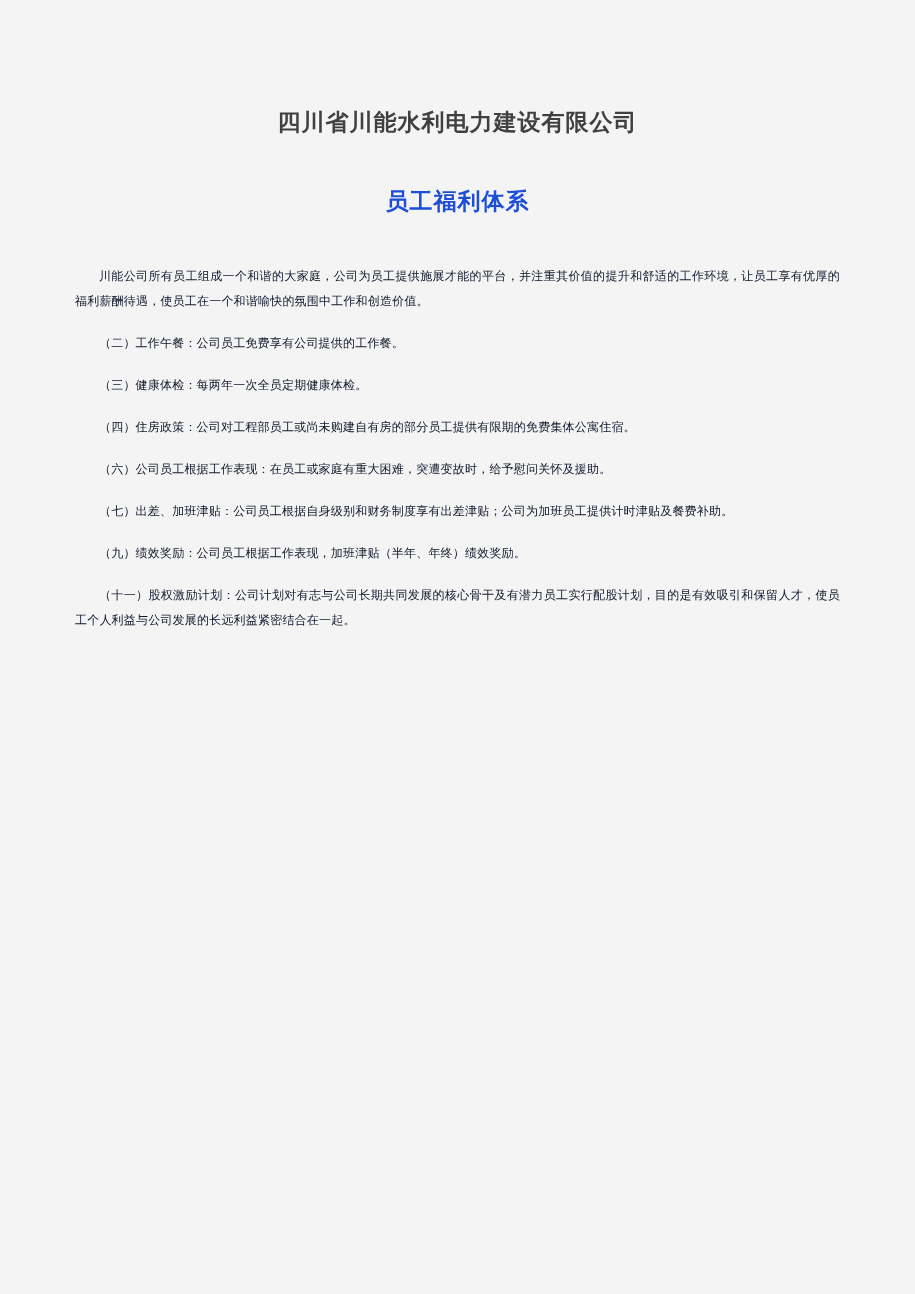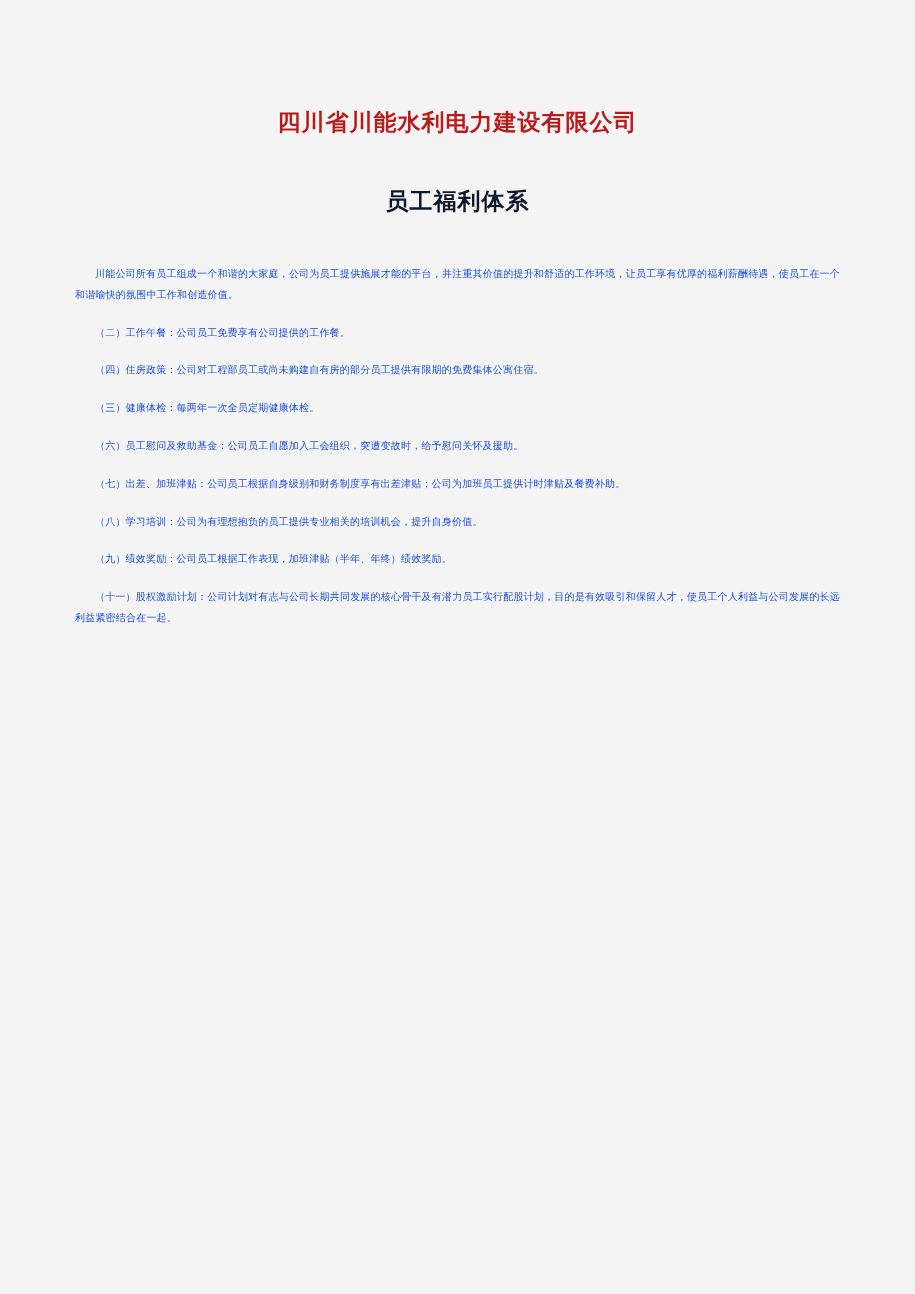--- a/index.html
+++ b/index.html
@@ -20,61 +20,60 @@
     box-sizing: border-box;
     padding: 105px 75px 40px 75px;
     background: #f4f4f4;
   }
   .doc-title {
     text-align: center;
     font-family: "DejaVu Sans", "Liberation Sans", sans-serif;
     font-weight: bold;
     font-size: 23px;
     letter-spacing: 1px;
-    color: #b91c1c;
+    color: #404040;
     margin: 0 0 0 0;
     line-height: 1.5;
   }
   .doc-subtitle {
     text-align: center;
     font-family: "DejaVu Sans", "Liberation Sans", sans-serif;
     font-weight: bold;
     font-size: 23px;
     letter-spacing: 1px;
-    color: #0f172a;
+    color: #1d4ed8;
     margin: 44px 0 0 0;
     line-height: 1.5;
   }
   .body-block {
     margin-top: 46px;
   }
   p.para {
-    font-size: 10px;
+    font-size: 12px;
     line-height: 2.08;
     margin: 0 0 17px 0;
     text-align: justify;
     text-justify: inter-ideograph;
     text-indent: 2em;
-    color: #1d4ed8;
+    color: #0f172a;
     letter-spacing: 0.2px;
   }
 </style>
 </head>
 <body>
 
 <div class="page">
 
   <h1 class="doc-title">四川省川能水利电力建设有限公司</h1>
   <h2 class="doc-subtitle">员工福利体系</h2>
 
   <div class="body-block">
     <p class="para">川能公司所有员工组成一个和谐的大家庭，公司为员工提供施展才能的平台，并注重其价值的提升和舒适的工作环境，让员工享有优厚的福利薪酬待遇，使员工在一个和谐喻快的氛围中工作和创造价值。</p>
     <p class="para">（二）工作午餐：公司员工免费享有公司提供的工作餐。</p>
+    <p class="para">（三）健康体检：每两年一次全员定期健康体检。</p>
     <p class="para">（四）住房政策：公司对工程部员工或尚未购建自有房的部分员工提供有限期的免费集体公寓住宿。</p>
-    <p class="para">（三）健康体检：每两年一次全员定期健康体检。</p>
-    <p class="para">（六）员工慰问及救助基金：公司员工自愿加入工会组织，突遭变故时，给予慰问关怀及援助。</p>
+    <p class="para">（六）公司员工根据工作表现：在员工或家庭有重大困难，突遭变故时，给予慰问关怀及援助。</p>
     <p class="para">（七）出差、加班津贴：公司员工根据自身级别和财务制度享有出差津贴；公司为加班员工提供计时津贴及餐费补助。</p>
-    <p class="para">（八）学习培训：公司为有理想抱负的员工提供专业相关的培训机会，提升自身价值。</p>
     <p class="para">（九）绩效奖励：公司员工根据工作表现，加班津贴（半年、年终）绩效奖励。</p>
     <p class="para">（十一）股权激励计划：公司计划对有志与公司长期共同发展的核心骨干及有潜力员工实行配股计划，目的是有效吸引和保留人才，使员工个人利益与公司发展的长远利益紧密结合在一起。</p>
   </div>
 
 </div>
 
 </body></html>

